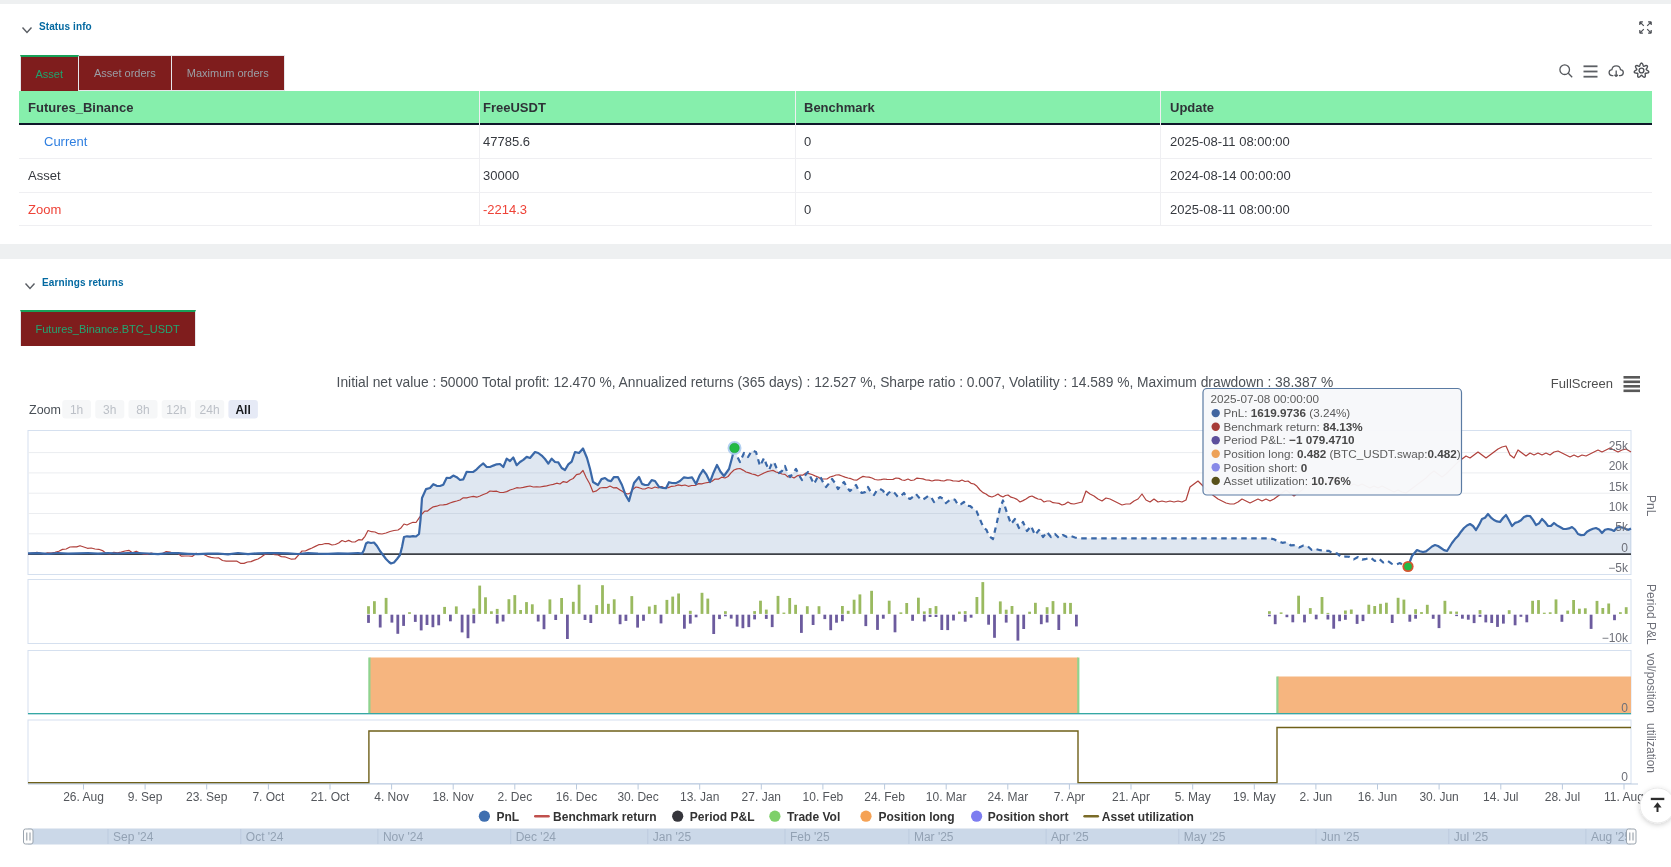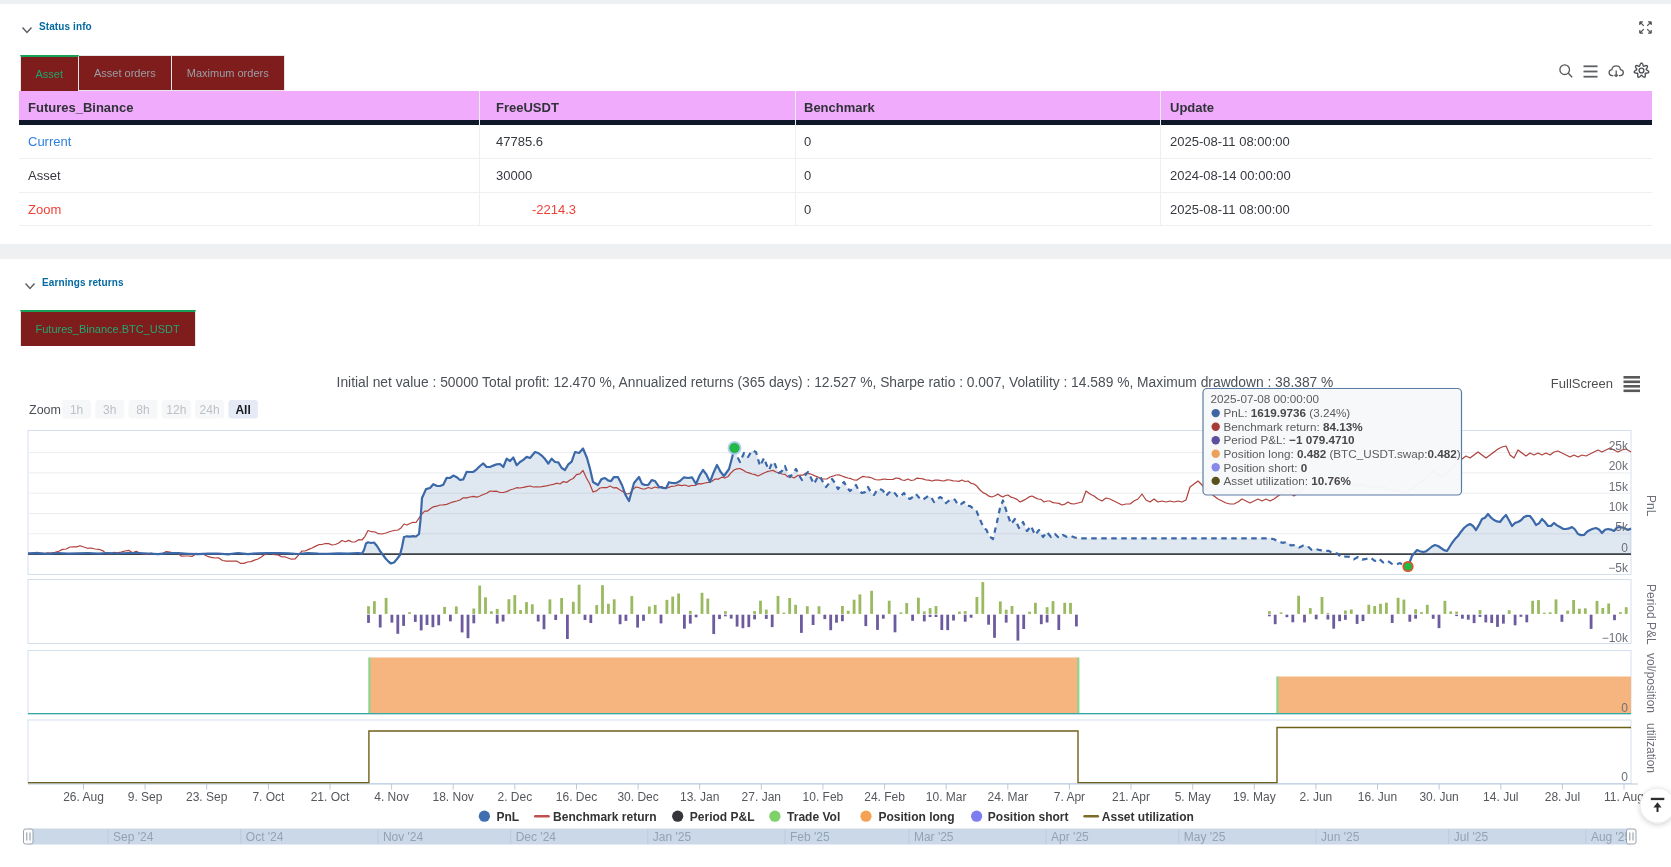--- a/index.html
+++ b/index.html
@@ -4,23 +4,23 @@
 *{margin:0;padding:0;box-sizing:border-box;}
 html,body{width:1671px;height:867px;background:#eef0f1;font-family:"Liberation Sans",sans-serif;overflow:hidden;position:relative;}
 .card{position:absolute;left:0;right:0;background:#fff;}
 .sect-title{position:absolute;font-size:10px;font-weight:bold;color:#0369a1;letter-spacing:0.1px;}
 .tabs{position:absolute;display:flex;}
 .tab{height:36px;border:1px solid #e6e6ea;border-left:none;background:#7f1d1d;color:#9a9fa6;font-size:11px;display:flex;align-items:center;justify-content:center;padding:0 15px;}
 .tab.first{border-left:1px solid #e6e6ea;}
 .tab.active{color:#1ea46d;border-top:2px solid #18a058;border-bottom:none;}
 .tbl{position:absolute;left:19px;top:91px;width:1633px;font-size:13px;color:#36393f;}
 .trow{position:relative;height:33.75px;line-height:33.75px;border-bottom:1px solid #efeff2;}
-.thead{background:#f0abfc;font-weight:bold;color:#2f3237;height:34px;line-height:34px;border-bottom:5px solid #0f172a;}
+.thead{background:#86efac;font-weight:bold;color:#2f3237;height:34px;line-height:34px;border-bottom:2px solid #0f172a;}
 .c1{position:absolute;left:9px;}
-.c2{position:absolute;left:477px;}
+.c2{position:absolute;left:464px;}
 .c3{position:absolute;left:785px;}
 .c4{position:absolute;left:1151px;}
 .vline{position:absolute;top:0;width:1px;height:135px;background:#efeff2;}
 </style></head>
 <body>
 <div class="card" style="top:4px;height:240px;"></div>
 <div class="card" style="top:259px;height:608px;"></div>
 
 <svg width="14" height="14" viewBox="0 0 14 14" style="position:absolute;left:20px;top:23px" stroke="#5a5e64" stroke-width="1.4" fill="none">
     <path d="M2.5 4.5 L7 9.5 L11.5 4.5"></path>
@@ -57,34 +57,34 @@
     </g>
   </svg>
 <div class="tbl">
   <div class="thead trow">
       <span class="c1">Futures_Binance</span>
       <span class="c2">FreeUSDT</span>
       <span class="c3">Benchmark</span>
       <span class="c4">Update</span>
     </div>
   <div class="trow">
-      <span class="c1" style="color:#2f7fe0;">Current</span>
+      <span class="c1" style="color:#2f7fe0;margin-left:16px;">Current</span>
       <span class="c2">47785.6</span>
       <span class="c3">0</span>
       <span class="c4">2025-08-11 08:00:00</span>
     </div>
   <div class="trow">
       <span class="c1">Asset</span>
       <span class="c2">30000</span>
       <span class="c3">0</span>
       <span class="c4">2024-08-14 00:00:00</span>
     </div>
   <div class="trow">
       <span class="c1" style="color:#ee4237;">Zoom</span>
-      <span class="c2" style="color:#ee4237;margin-left:36px;">-2214.3</span>
+      <span class="c2" style="color:#ee4237;">-2214.3</span>
       <span class="c3">0</span>
       <span class="c4">2025-08-11 08:00:00</span>
     </div>
   <div class="vline" style="left:459.5px;"></div>
   <div class="vline" style="left:776px;"></div>
   <div class="vline" style="left:1141px;"></div>
 </div>
 
 <svg width="14" height="14" viewBox="0 0 14 14" style="position:absolute;left:23px;top:279px" stroke="#5a5e64" stroke-width="1.4" fill="none">
     <path d="M2.5 4.5 L7 9.5 L11.5 4.5"></path>

